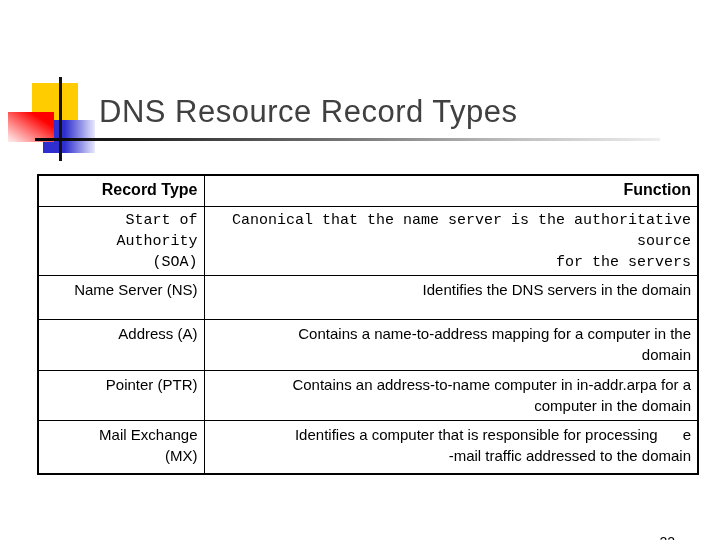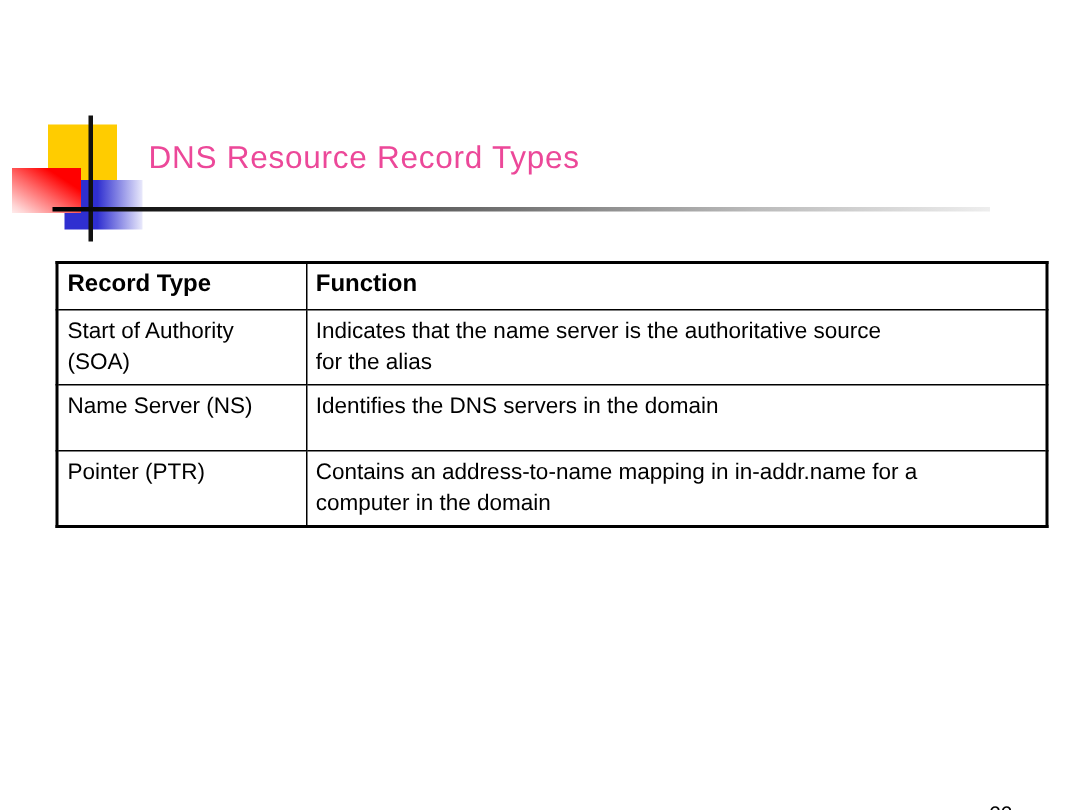--- a/index.html
+++ b/index.html
@@ -43,55 +43,55 @@
   .title-rule {
     left: 35px; top: 138px; width: 625px; height: 3px;
     background: linear-gradient(to right, #000000 0%, #1a1a1a 12%, #777777 50%, #bbbbbb 75%, #e3e3e3 95%, #eeeeee 100%);
     z-index: 4;
   }
 
   .slide-title {
     position: absolute;
     left: 99px;
     top: 94px;
-    font-size: 21px;
+    font-size: 31px;
     letter-spacing: 0.5px;
-    color: #ec4899;
+    color: #404040;
     white-space: nowrap;
     z-index: 5;
   }
 
   
   .record-table {
     position: absolute;
     left: 37px;
     top: 174px;
     width: 660px;
     border-collapse: collapse;
     table-layout: fixed;
     border: 2px solid #000000;
     font-size: 15px;
   }
   .record-table col.c-type { width: 166px; }
   .record-table col.c-func { width: 494px; }
   .record-table th, .record-table td {
     border: 1px solid #000000;
     vertical-align: top;
-    text-align: left;
+    text-align: right;
     padding: 3px 6px 2px 6px;
     line-height: 21px;
     overflow: hidden;
   }
   .record-table th {
     font-size: 16px;
     font-weight: bold;
     height: 25px;
     line-height: 22px;
   }
-  .record-table tr.r0 td { height: 44px; }
+  .record-table tr.r0 td { height: 44px; font-family: Liberation Mono, monospace; }
   .record-table tr.r1 td { height: 38px; }
   .record-table tr.r2 td { height: 45px; }
   .record-table tr.r3 td { height: 44px; }
   .record-table tr.r4 td { height: 44px; }
   .record-table tr.r5 td { height: 47px; }
   .line {
     white-space: pre-wrap;
   }
 
   .page-number {
@@ -125,40 +125,60 @@
       <th>Function</th>
     </tr>
   </thead>
   <tbody>
     <tr class="r0">
       <td>
         <div class="line">Start of Authority</div>
         <div class="line">(SOA)</div>
       </td>
       <td>
-        <div class="line">Indicates that the name server is the authoritative source</div>
-        <div class="line">for the alias</div>
+        <div class="line">Canonical that the name server is the authoritative source</div>
+        <div class="line">for the servers</div>
       </td>
     </tr>
     <tr class="r1">
       <td>
         <div class="line">Name Server (NS)</div>
         <div class="line"></div>
       </td>
       <td>
         <div class="line">Identifies the DNS servers in the domain</div>
         <div class="line"></div>
       </td>
     </tr>
+    <tr class="r2">
+      <td>
+        <div class="line">Address (A)</div>
+        <div class="line"></div>
+      </td>
+      <td>
+        <div class="line">Contains a name-to-address mapping for a computer in the</div>
+        <div class="line">domain</div>
+      </td>
+    </tr>
     <tr class="r4">
       <td>
         <div class="line">Pointer (PTR)</div>
         <div class="line"></div>
       </td>
       <td>
-        <div class="line">Contains an address-to-name mapping in in-addr.name for a</div>
+        <div class="line">Contains an address-to-name computer in in-addr.arpa for a</div>
         <div class="line">computer in the domain</div>
+      </td>
+    </tr>
+    <tr class="r5">
+      <td>
+        <div class="line">Mail Exchange</div>
+        <div class="line">(MX)</div>
+      </td>
+      <td>
+        <div class="line">Identifies a computer that is responsible for processing      e</div>
+        <div class="line">-mail traffic addressed to the domain</div>
       </td>
     </tr>
   </tbody>
 </table>
 
 <div class="page-number">22</div>
 
 </body></html>

